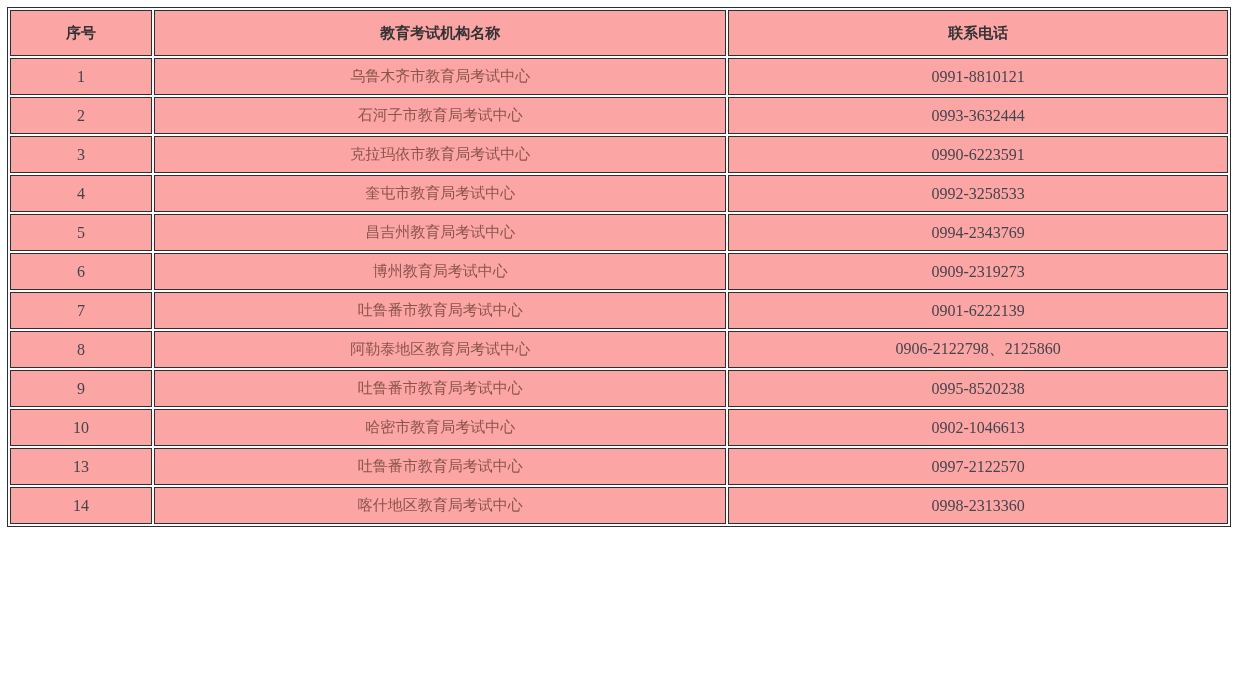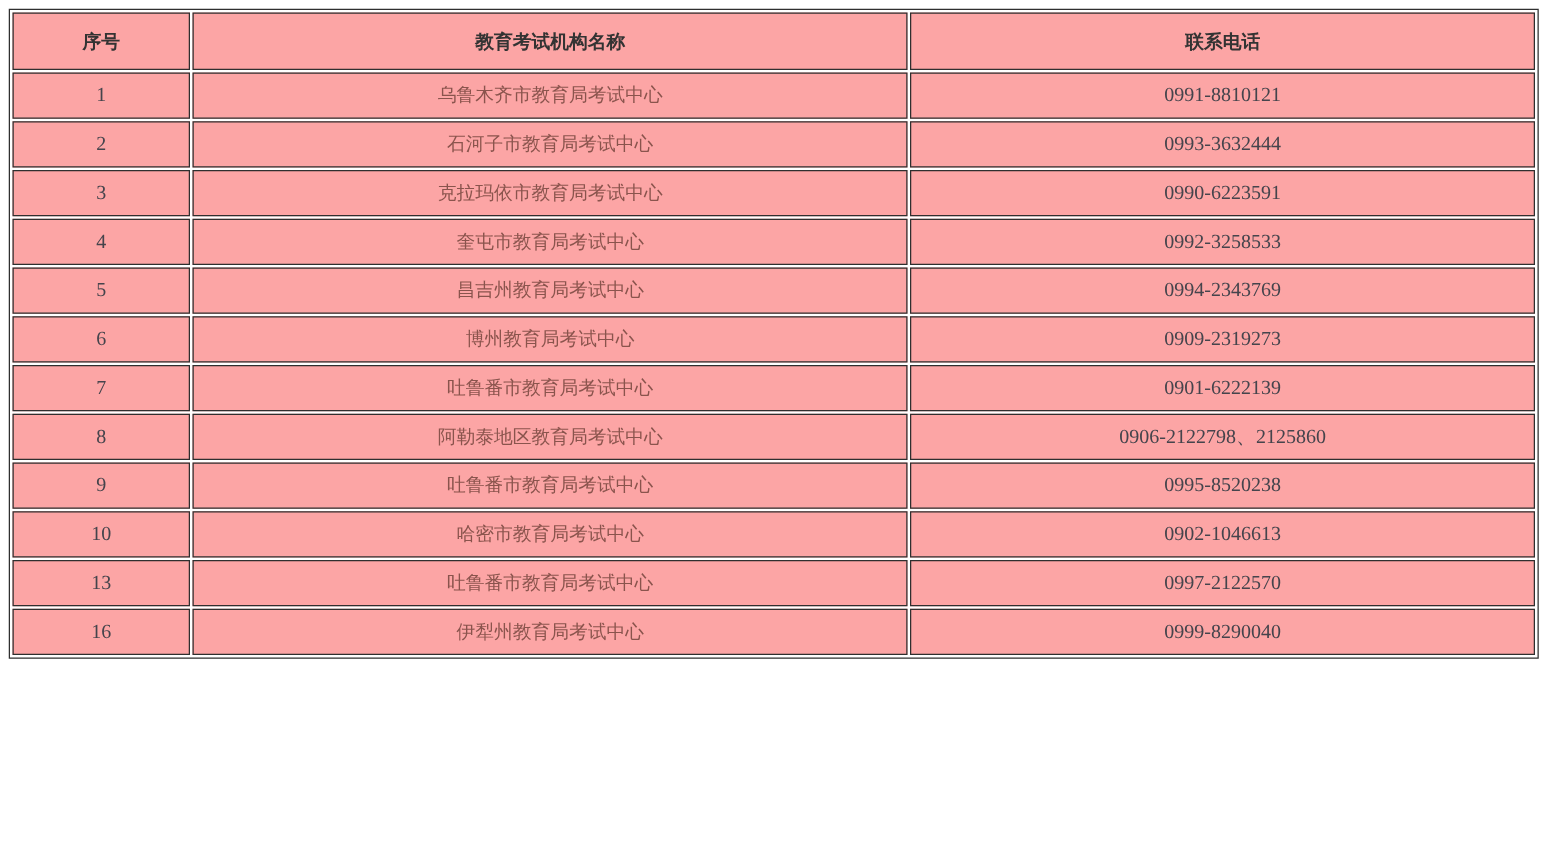--- a/index.html
+++ b/index.html
@@ -119,19 +119,19 @@
           <td class="col-no">10</td>
           <td class="col-name">哈密市教育局考试中心</td>
           <td class="col-phone">0902-1046613</td>
         </tr>
         <tr>
           <td class="col-no">13</td>
           <td class="col-name">吐鲁番市教育局考试中心</td>
           <td class="col-phone">0997-2122570</td>
         </tr>
         <tr>
-          <td class="col-no">16</td>
-          <td class="col-name">伊犁州教育局考试中心</td>
-          <td class="col-phone">0999-8290040</td>
+          <td class="col-no">14</td>
+          <td class="col-name">喀什地区教育局考试中心</td>
+          <td class="col-phone">0998-2313360</td>
         </tr>
       </tbody>
   </table>
 </div>
 
 </body></html>

